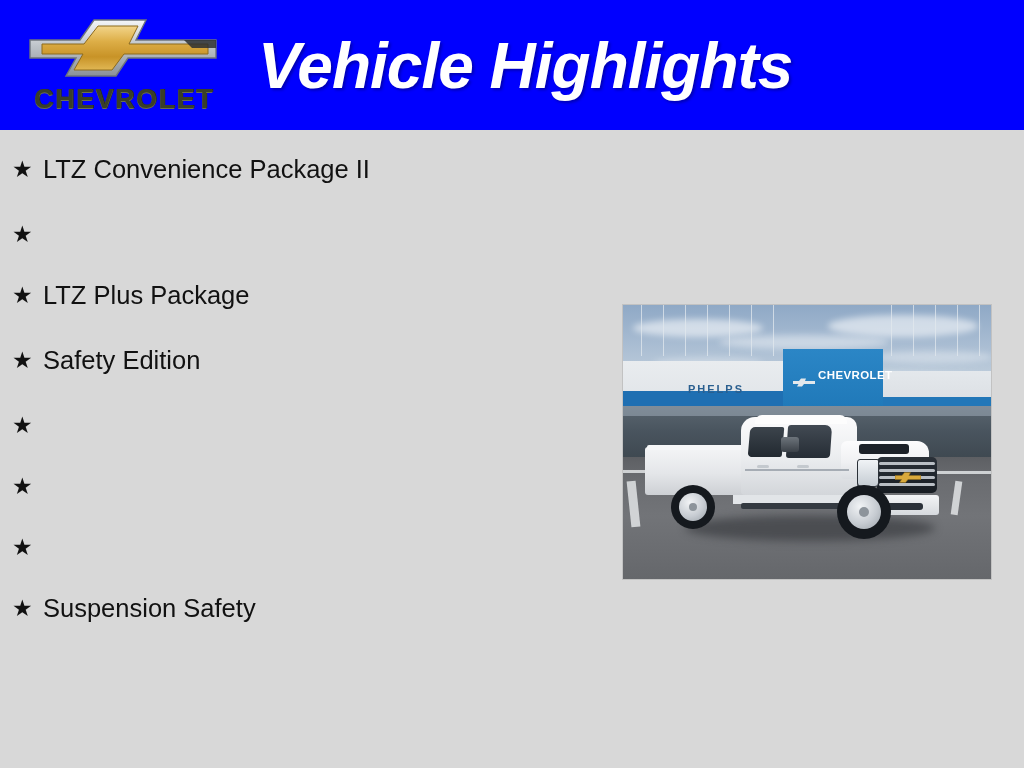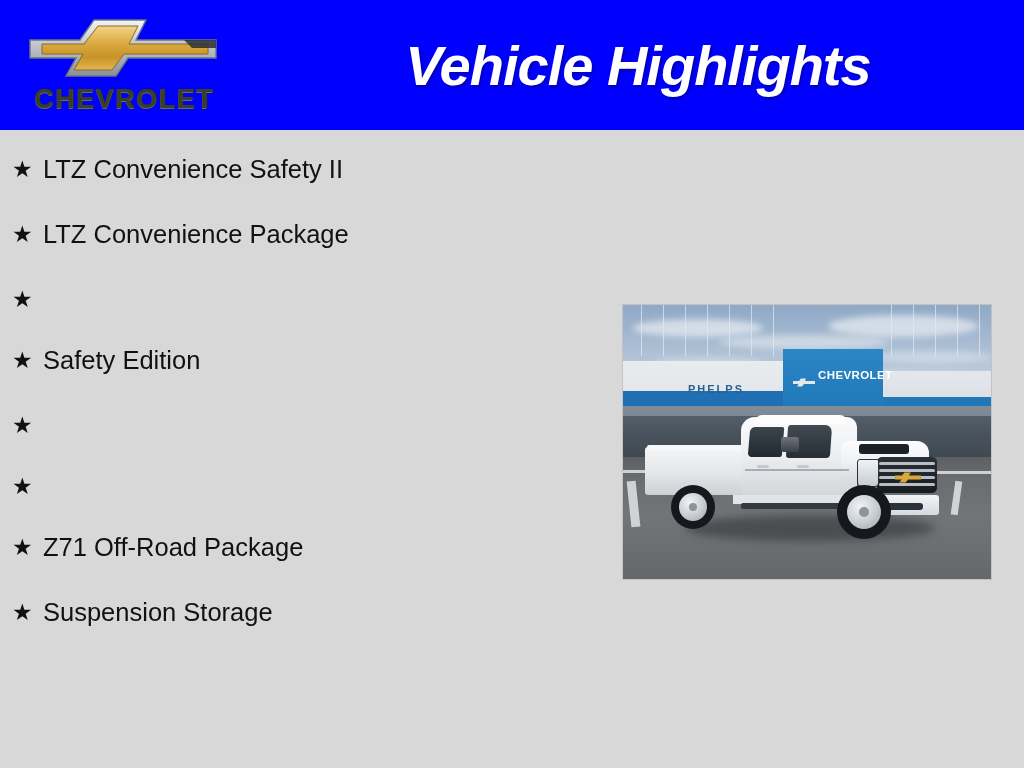--- a/index.html
+++ b/index.html
@@ -66,27 +66,26 @@
   
   #page-title {
     position: absolute;
     left: 258px;
     top: 14px;
     width: 760px;
     height: 104px;
     line-height: 104px;
     color: #ffffff;
     font-family: "Liberation Sans", sans-serif;
-    font-size: 56px;
+    font-size: 64px;
     font-weight: bold;
     font-style: italic;
     letter-spacing: -1px;
     white-space: nowrap;
     text-shadow: 2px 2px 3px rgba(0,0,40,0.35);
-    text-align: center;
   }
 
   
   #highlights-list {
     position: absolute;
     left: 0;
     top: 130px;
     width: 600px;
     padding: 0;
     margin: 0;
@@ -418,46 +417,45 @@
 
       <div id="brand-wordmark">CHEVROLET</div>
     </div>
 
     <div id="page-title">Vehicle Highlights</div>
   </div>
 
   <ul id="highlights-list">
     <li class="highlight-item">
       <span class="bullet-star">★</span>
-      <span class="highlight-label">LTZ Convenience Safety II</span>
-    </li>
-    <li class="highlight-item">
-      <span class="bullet-star">★</span>
-      <span class="highlight-label">LTZ Convenience Package</span>
-    </li>
-    <li class="highlight-item">
-      <span class="bullet-star">★</span>
+      <span class="highlight-label">LTZ Convenience Package II</span>
+    </li>
+    <li class="highlight-item">
+      <span class="bullet-star">★</span>
+    </li>
+    <li class="highlight-item">
+      <span class="bullet-star">★</span>
+      <span class="highlight-label">LTZ Plus Package</span>
     </li>
     <li class="highlight-item">
       <span class="bullet-star">★</span>
       <span class="highlight-label">Safety Edition</span>
     </li>
     <li class="highlight-item">
       <span class="bullet-star">★</span>
     </li>
     <li class="highlight-item">
       <span class="bullet-star">★</span>
     </li>
     <li class="highlight-item">
       <span class="bullet-star">★</span>
-      <span class="highlight-label">Z71 Off-Road Package</span>
-    </li>
-    <li class="highlight-item">
-      <span class="bullet-star">★</span>
-      <span class="highlight-label">Suspension Storage</span>
+    </li>
+    <li class="highlight-item">
+      <span class="bullet-star">★</span>
+      <span class="highlight-label">Suspension Safety</span>
     </li>
   </ul>
 
   <div id="vehicle-photo">
     <div id="photo-stage">
 
       <div class="sky"></div>
       <div class="cloud c1"></div>
       <div class="cloud c2"></div>
       <div class="cloud c3"></div>

